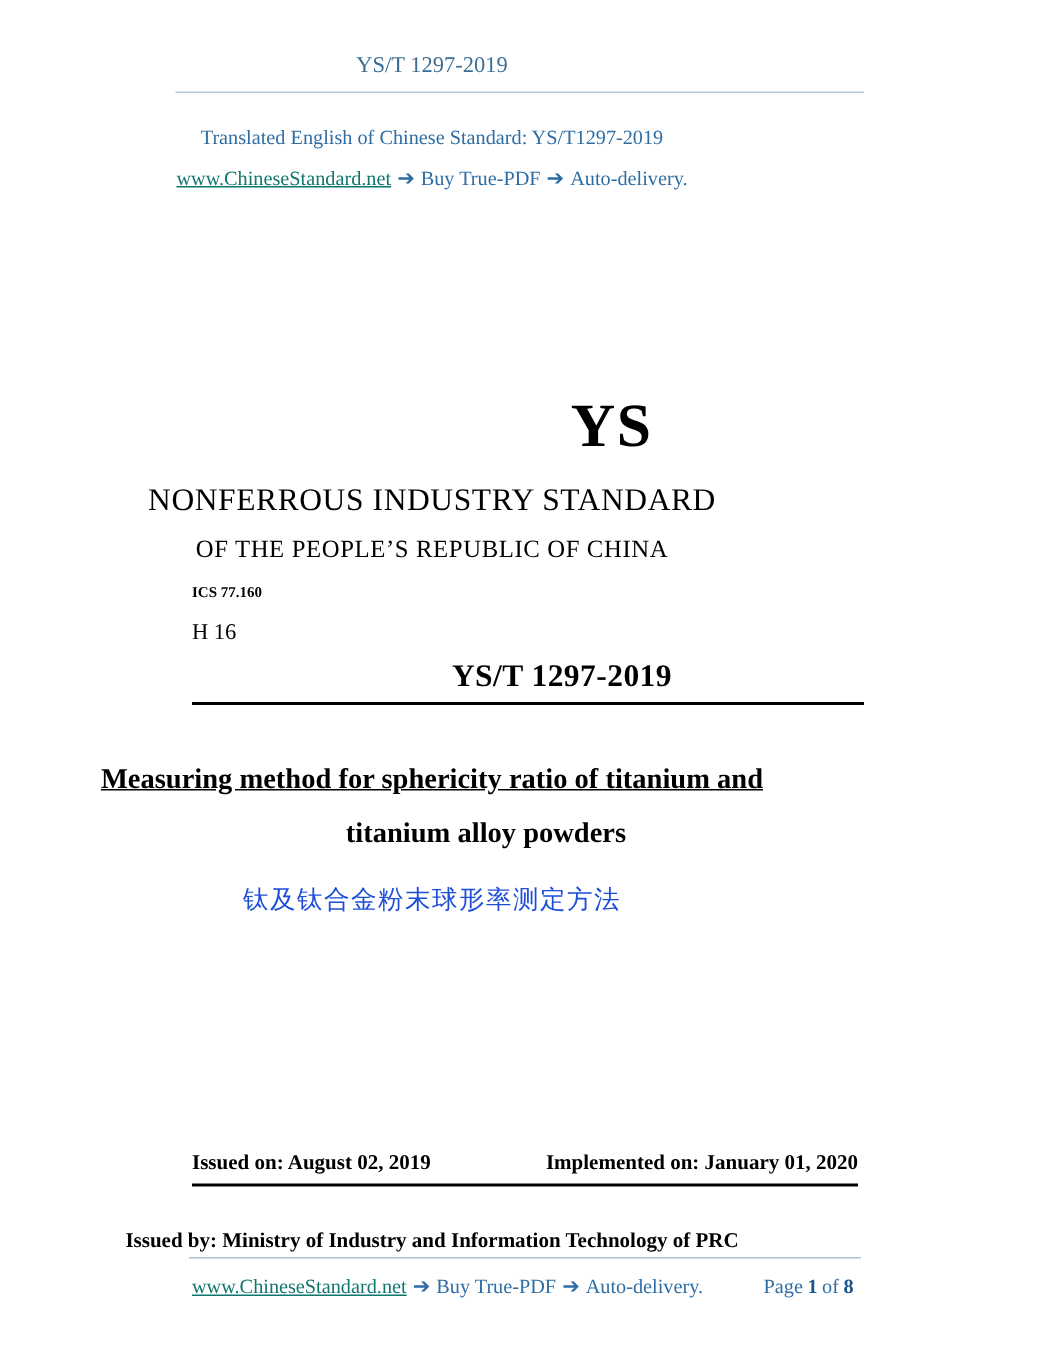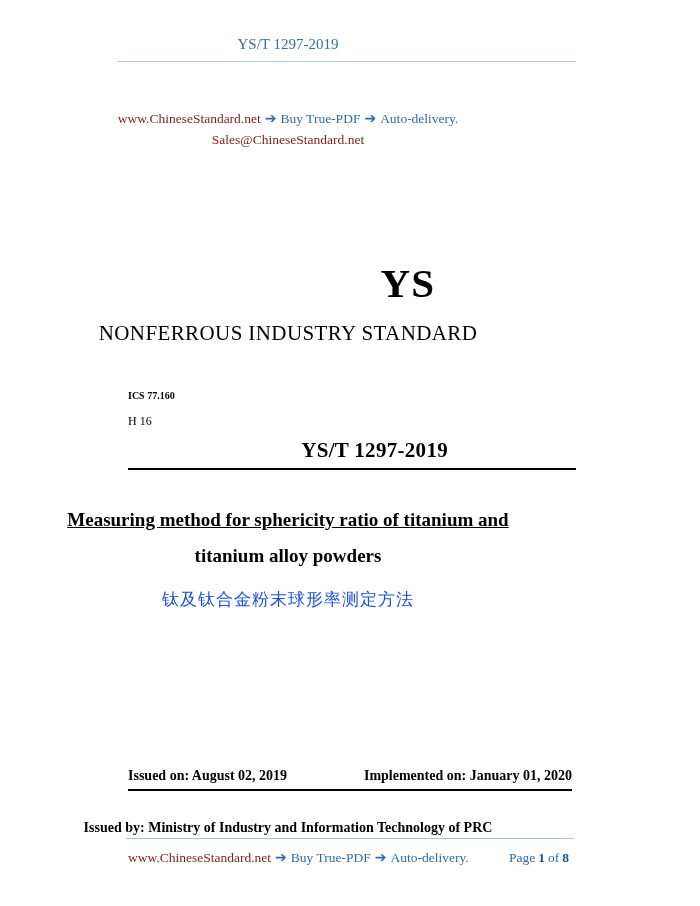--- a/index.html
+++ b/index.html
@@ -16,21 +16,22 @@
   .blue { color: #2e6da4; }
 
   .doc-header { top: 36px; font-size: 15px; color: #3a6e96; }
   .rule { position: absolute; }
   .rule-light-top { top: 61px; left: 117px; width: 462px; height: 1px; background: #bccbd8; }
 
   .translated { top: 84px; font-size: 13.5px; }
   .buyline-top { top: 110px; font-size: 13.5px; }
   .email-line { top: 132px; font-size: 13.5px; }
   a.link, .underlined {
-    color: #7f1d1d;
+    color: #0f766e;
+    text-decoration: underline;
     cursor: pointer;
   }
   .arrow {
     color: #2e6da4;
     font-size: 14px;
     padding: 0 4px;
     text-decoration: none;
     display: inline-block;
   }
 
@@ -40,33 +41,33 @@
     right: 141px;
     font-size: 41px;
     font-weight: bold;
     letter-spacing: 1px;
     line-height: 1;
   }
   .org1 { top: 321px; font-size: 21px; letter-spacing: 0.4px; }
   .org2 { top: 356px; font-size: 16.5px; letter-spacing: 0.4px; }
 
   .ics  { position: absolute; left: 128px; top: 390px; font-size: 10px; font-weight: bold; }
-  .hcls { position: absolute; left: 128px; top: 414px; font-size: 12px; }
+  .hcls { position: absolute; left: 128px; top: 414px; font-size: 15px; }
   .code-big {
     position: absolute;
     right: 128px;
     top: 438px;
     font-size: 21px;
     font-weight: bold;
     letter-spacing: 0.3px;
   }
   .rule-black-1 { top: 468px; left: 128px; width: 450px; height: 2px; background: #000; }
 
   .title1 { top: 509px; font-size: 19px; font-weight: bold; text-decoration: underline; }
-  .title2 { top: 545px; font-size: 19px; font-weight: bold; }
+  .title2 { top: 545px; font-size: 19px; font-weight: bold; margin-left: 36px; }
   .title-zh { top: 588px; font-size: 17px; color: #1d4ed8; letter-spacing: 1px; }
 
   .dates-row {
     position: absolute;
     top: 768px;
     left: 128px;
     width: 444px;
     display: flex;
     justify-content: space-between;
     font-size: 14px;
@@ -90,32 +91,31 @@
   .page-num { font-weight: bold; color: #17578f; padding: 0 3px; }
 </style>
 </head>
 <body>
 
 <div class="page">
 
   <div class="centered doc-header">YS/T 1297-2019</div>
   <div class="rule rule-light-top"></div>
 
+  <div class="centered translated blue">Translated English of Chinese Standard: YS/T1297-2019</div>
 
   <div class="centered buyline-top">
     <a class="link">www.ChineseStandard.net</a><span class="arrow">➔</span><span class="blue">Buy True-PDF</span><span class="arrow">➔</span><span class="blue">Auto-delivery.</span>
   </div>
 
-  <div class="centered email-line">
-    <a class="link">Sales@ChineseStandard.net</a>
-  </div>
 
   <div class="ys-logo">YS</div>
 
   <div class="centered org1">NONFERROUS INDUSTRY STANDARD</div>
+  <div class="centered org2">OF THE PEOPLE’S REPUBLIC OF CHINA</div>
 
   <div class="ics">ICS 77.160</div>
   <div class="hcls">H 16</div>
   <div class="code-big">YS/T 1297-2019</div>
   <div class="rule rule-black-1"></div>
 
   <div class="centered title1">Measuring method for sphericity ratio of titanium and</div>
   <div class="centered title2">titanium alloy powders</div>
   <div class="centered title-zh">钛及钛合金粉末球形率测定方法</div>
 

